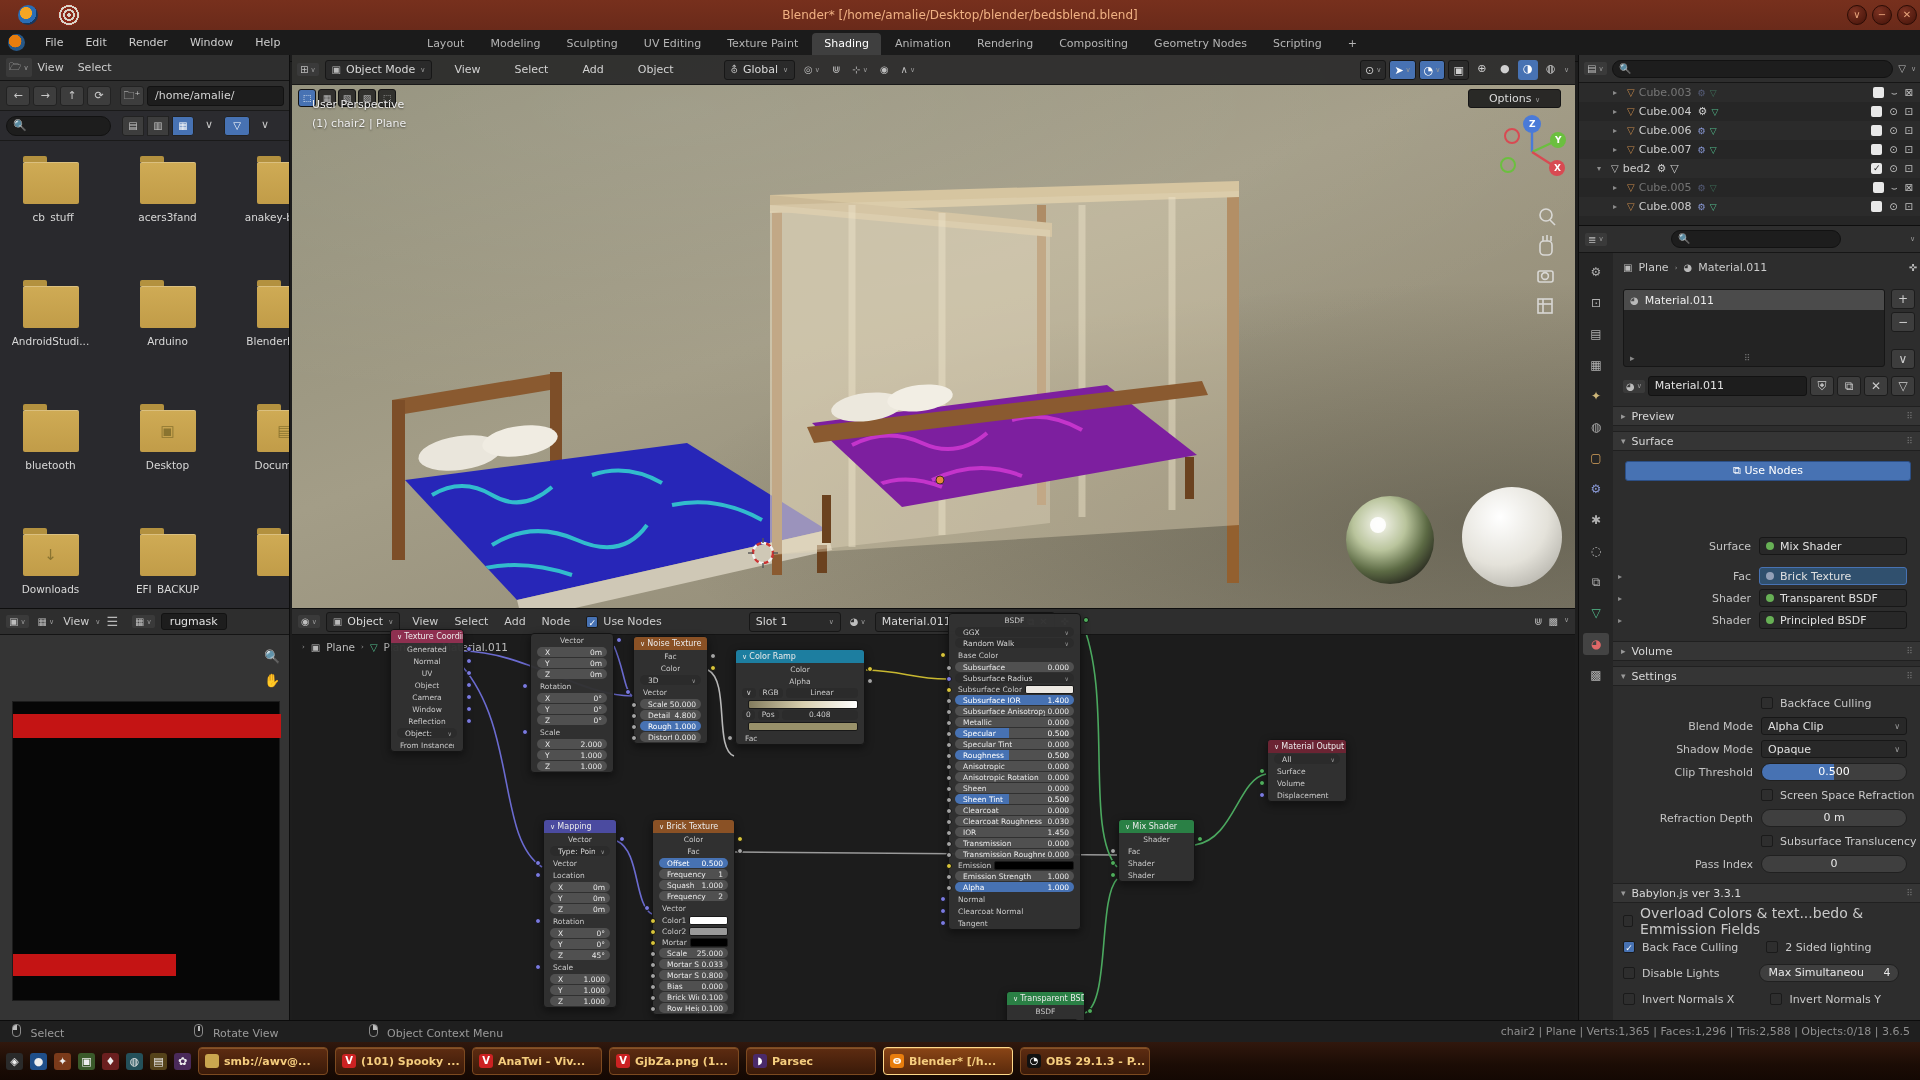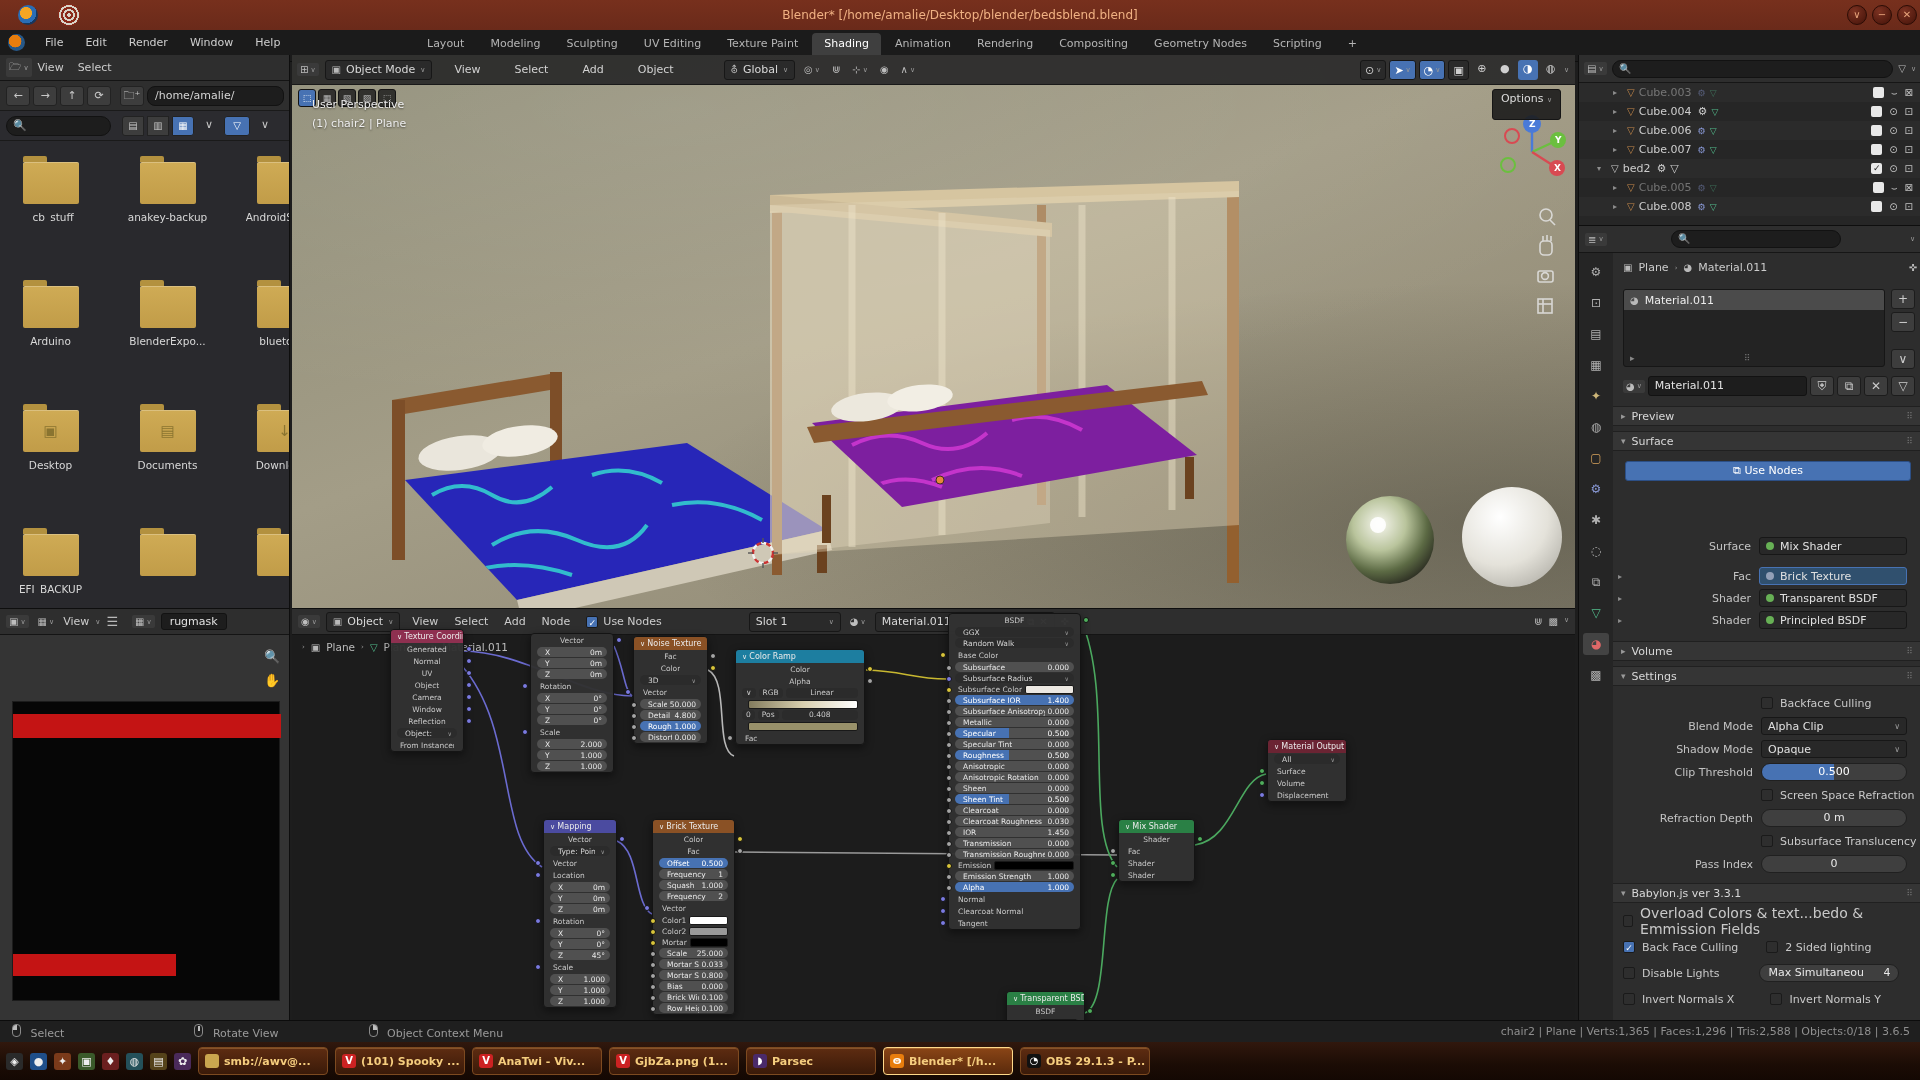--- a/index.html
+++ b/index.html
@@ -24,21 +24,21 @@
   
   .ehdr{background:#2e2e2e;border-bottom:1px solid #141414;display:flex;align-items:center;gap:6px;padding:0 6px;color:#cdcdcd;font-size:11px;}
   .iconbtn{color:#bdbdbd;font-size:10px;padding:1px 3px;border-radius:2px;background:#3a3a3a;display:inline-flex;align-items:center;gap:2px;}
   .plain{background:none;}
   .caret{font-size:7px;color:#999;}
   
   #filebrowser{left:0;top:55px;width:290px;height:553px;background:#29292d;border-right:1px solid #0e0e0e;overflow:hidden;}
   #fb-hdr{position:absolute;left:0;top:0;width:290px;height:26px;}
   #fb-nav{position:absolute;left:0;top:26px;width:290px;height:30px;background:#2e2e2e;display:flex;align-items:center;gap:3px;padding:0 6px;border-bottom:1px solid #1a1a1a;}
   .navb{width:24px;height:20px;background:#3d3d3d;border:1px solid #222;border-radius:3px;color:#c8c8c8;font-size:11px;text-align:center;line-height:18px;}
-  #fb-path{flex:1;height:20px;background:#1d1d1d;border:1px solid #121212;border-radius:8px;color:#d5d5d5;font-size:11px;line-height:18px;padding:0 7px;}
+  #fb-path{flex:1;height:20px;background:#1d1d1d;border:1px solid #121212;border-radius:3px;color:#d5d5d5;font-size:11px;line-height:18px;padding:0 7px;}
   #fb-tools{position:absolute;left:0;top:56px;width:290px;height:30px;display:flex;align-items:center;gap:3px;padding:0 6px;background:#2b2b2f;border-bottom:1px solid #1a1a1a;}
   #fb-search{width:105px;height:20px;background:#1d1d1d;border:1px solid #121212;border-radius:10px;color:#888;font-size:11px;line-height:18px;padding:0 6px;}
   .dispb{width:22px;height:20px;background:#3d3d3d;border:1px solid #222;color:#c8c8c8;font-size:10px;text-align:center;line-height:18px;}
   .dispb.on,.filtb.on{background:#4772b3;color:#fff;}
   .filtb{width:26px;height:20px;border-radius:3px;background:#3d3d3d;border:1px solid #222;color:#c8c8c8;font-size:10px;text-align:center;line-height:18px;}
   #folders{position:absolute;left:4px;top:95px;width:282px;height:458px;display:grid;grid-template-columns:repeat(3,93px);grid-auto-rows:100px;gap:24px;}
   .fcell{display:flex;flex-direction:column;align-items:center;}
   .ficon{margin-top:12px;width:56px;height:42px;background:linear-gradient(#cfab55,#c19c48);border-radius:2px;position:relative;box-shadow:inset 0 1px 0 rgba(255,255,255,.25);}
   .ficon::before{content:"";position:absolute;left:0;top:-6px;width:24px;height:6px;background:#b3913f;border-radius:2px 2px 0 0;}
   .fglyph{position:absolute;left:0;top:0;width:100%;height:100%;display:flex;align-items:center;justify-content:center;color:#8a7430;font-size:15px;}
@@ -52,21 +52,21 @@
     radial-gradient(130% 90% at 30% 10%,rgba(255,255,255,.10),rgba(0,0,0,0) 60%),
     radial-gradient(120% 80% at 95% 85%,rgba(40,40,30,.35),rgba(0,0,0,0) 55%),
     linear-gradient(160deg,#8e8c76 0%,#a39d87 45%,#968f7a 75%,#8a8472 100%);}
   #vp-hdr{position:absolute;left:0;top:0;width:1283px;height:30px;background:rgba(40,40,40,.92);border-bottom:1px solid #191919;display:flex;align-items:center;gap:6px;padding:0 5px;color:#d2d2d2;font-size:11px;}
   .ddfield{height:20px;background:#2a2a2a;border:1px solid #171717;border-radius:3px;display:inline-flex;align-items:center;gap:5px;padding:0 6px;color:#d8d8d8;font-size:11px;}
   .vmenu{padding:2px 8px;}
   #vp-tools{position:absolute;left:6px;top:34px;display:flex;gap:2px;}
   .tbtn{width:18px;height:18px;background:rgba(30,30,30,.85);border:1px solid #141414;color:#bbb;font-size:9px;text-align:center;line-height:16px;border-radius:3px;}
   .tbtn.on{background:#4772b3;color:#fff;}
   #vp-overlay{position:absolute;left:20px;top:40px;color:#eeeeee;font-size:11px;text-shadow:0 1px 2px rgba(0,0,0,.55);line-height:19px;}
-  #vp-options{position:absolute;right:14px;top:34px;height:31px;background:rgba(28,28,28,.9);border:1px solid #151515;border-radius:3px;color:#dcdcdc;font-size:11px;line-height:17px;padding:0 8px;}
+  #vp-options{position:absolute;right:14px;top:34px;height:19px;background:rgba(28,28,28,.9);border:1px solid #151515;border-radius:3px;color:#dcdcdc;font-size:11px;line-height:17px;padding:0 20px;}
   #vp-shadecluster{position:absolute;right:6px;top:5px;display:flex;align-items:center;gap:3px;}
   .vpsi{height:20px;background:#2a2a2a;border:1px solid #171717;border-radius:3px;display:inline-flex;align-items:center;gap:2px;padding:0 4px;color:#cfcfcf;font-size:11px;}
   .vpsi.on{background:#4772b3;color:#fff;}
   .sphb{width:20px;height:20px;border-radius:3px;text-align:center;line-height:18px;font-size:11px;color:#cfcfcf;}
   .sphb.on{background:#4772b3;color:#fff;}
   #gizmo text{font-size:9px;font-weight:bold;fill:#fff;}
   
   #nodeeditor{left:292px;top:608px;width:1283px;height:412px;background:#1c1c1c;border-top:1px solid #0e0e0e;overflow:hidden;}
   #ne-hdr{position:absolute;left:0;top:0;width:1283px;height:26px;}
   #ne-crumb{position:absolute;left:10px;top:32px;display:flex;gap:6px;color:#bdbdbd;font-size:10.5px;align-items:center;}
@@ -237,20 +237,26 @@
     <div class="fcell">
       <div class="ficon">
           <span class="fglyph"></span>
         </div>
       <div class="fname">_cb_stuff</div>
     </div>
     <div class="fcell">
       <div class="ficon">
           <span class="fglyph"></span>
         </div>
+      <div class="fname">acers3fand</div>
+    </div>
+    <div class="fcell">
+      <div class="ficon">
+          <span class="fglyph"></span>
+        </div>
       <div class="fname">anakey-backup</div>
     </div>
     <div class="fcell">
       <div class="ficon">
           <span class="fglyph"></span>
         </div>
       <div class="fname">AndroidStudi...</div>
     </div>
     <div class="fcell">
       <div class="ficon">

